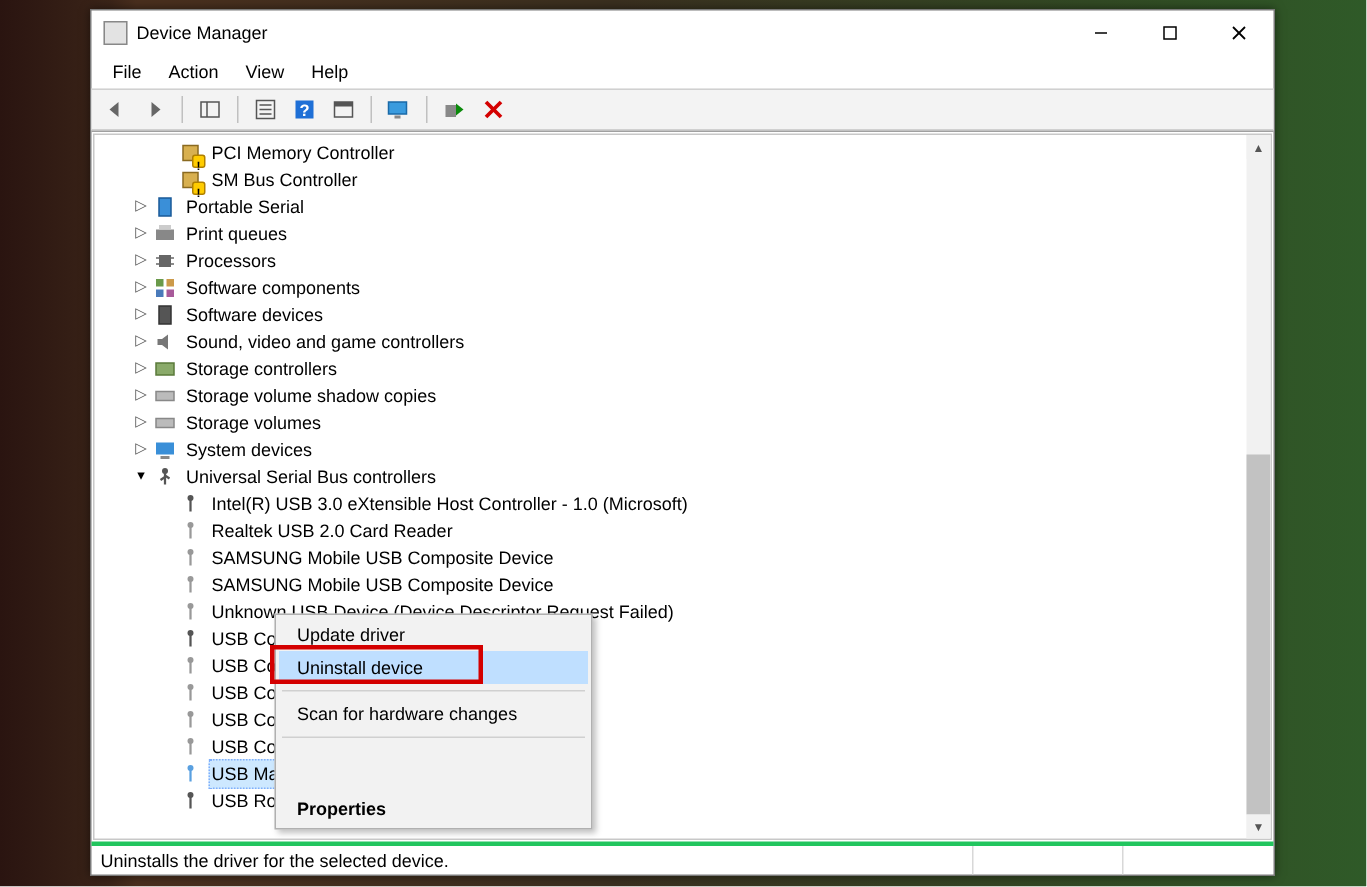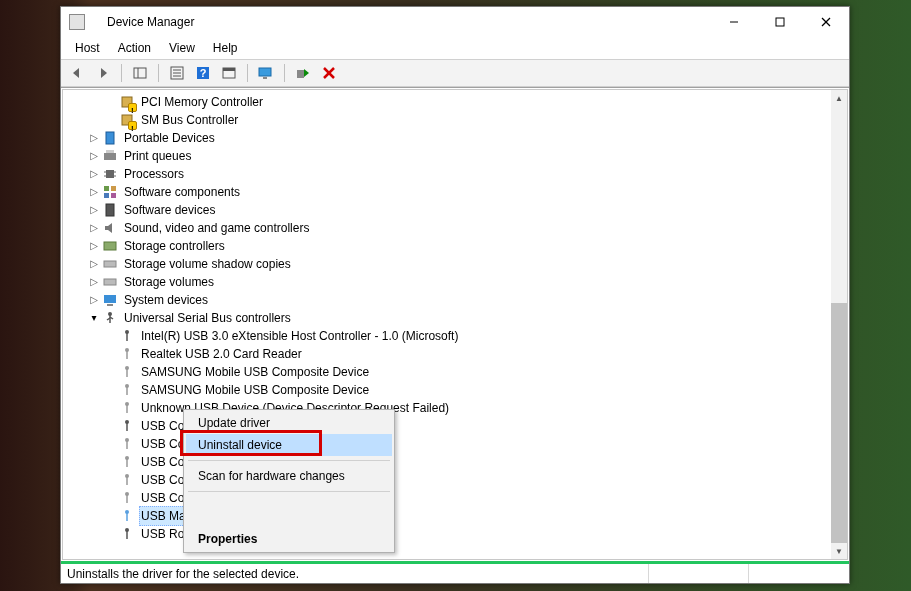--- a/index.html
+++ b/index.html
@@ -10,21 +10,21 @@
   }
   .window {
     position: absolute; left: 60px; top: 6px; width: 790px; height: 578px;
     background: #fff; border: 1px solid #7a7a7a; box-shadow: 0 0 6px rgba(0,0,0,.5);
     display: flex; flex-direction: column;
   }
   
   .titlebar { height: 30px; display: flex; align-items:center; padding: 0 0 0 8px; }
   .titlebar .app-icon { width:16px; height:16px; margin-right:6px; position:relative; }
   .titlebar .app-icon::before { content:""; position:absolute; inset:0; background:#e3e3e3; border:1px solid #888; }
-  .titlebar .title { flex:0 0 auto;margin-left:16px; }
+  .titlebar .title { flex:0 0 auto; }
   .titlebar .spacer { flex:1; }
   .win-buttons { display:flex; height:100%; }
   .win-btn { width:46px; height:100%; display:flex; align-items:center; justify-content:center; font-size:14px; }
   
   .menubar { height:22px; display:flex; align-items:center; padding-left:6px; gap:2px; }
   .menubar .menu-item { padding:2px 8px; }
   
   .toolbar-wrap { border-top:1px solid #d0d0d0; border-bottom:1px solid #d0d0d0; background:#f3f3f3; }
   .toolbar { height:26px; display:flex; align-items:center; padding:0 4px; gap:2px; }
   .tb-btn { width:24px; height:22px; display:flex; align-items:center; justify-content:center; border:1px solid transparent; }
@@ -82,21 +82,21 @@
         <div class="win-btn close">
           <svg width="10" height="10">
               <line x1="1" y1="1" x2="9" y2="9" stroke="#000" stroke-width="1.2"></line>
               <line x1="9" y1="1" x2="1" y2="9" stroke="#000" stroke-width="1.2"></line>
             </svg>
         </div>
       </div>
     </div>
 
     <div class="menubar">
-      <div class="menu-item">Host</div>
+      <div class="menu-item">File</div>
       <div class="menu-item">Action</div>
       <div class="menu-item">View</div>
       <div class="menu-item">Help</div>
     </div>
 
     <div class="toolbar-wrap">
       <div class="toolbar">
         <div class="tb-btn">
             <svg class="tb-svg" viewBox="0 0 16 16">
               <path d="M10 3 L4 8 L10 13 Z" fill="#666"></path>
@@ -181,21 +181,21 @@
             <span class="label">SM Bus Controller</span>
           </div>
 
           <div class="node" style="padding-left:20px">
             <span class="expander">▷</span>
             <span class="dev-icon">
                 <svg viewBox="0 0 16 16">
                   <rect x="4" y="2" width="8" height="12" fill="#3a8fd8" stroke="#1a5a98"></rect>
                 </svg>
               </span>
-            <span class="label">Portable Devices</span>
+            <span class="label">Portable Serial</span>
           </div>
           <div class="node" style="padding-left:20px">
             <span class="expander">▷</span>
             <span class="dev-icon">
                 <svg viewBox="0 0 16 16">
                   <rect x="2" y="5" width="12" height="7" fill="#888"></rect>
                   <rect x="4" y="2" width="8" height="3" fill="#ccc"></rect>
                 </svg>
               </span>
             <span class="label">Print queues</span>

